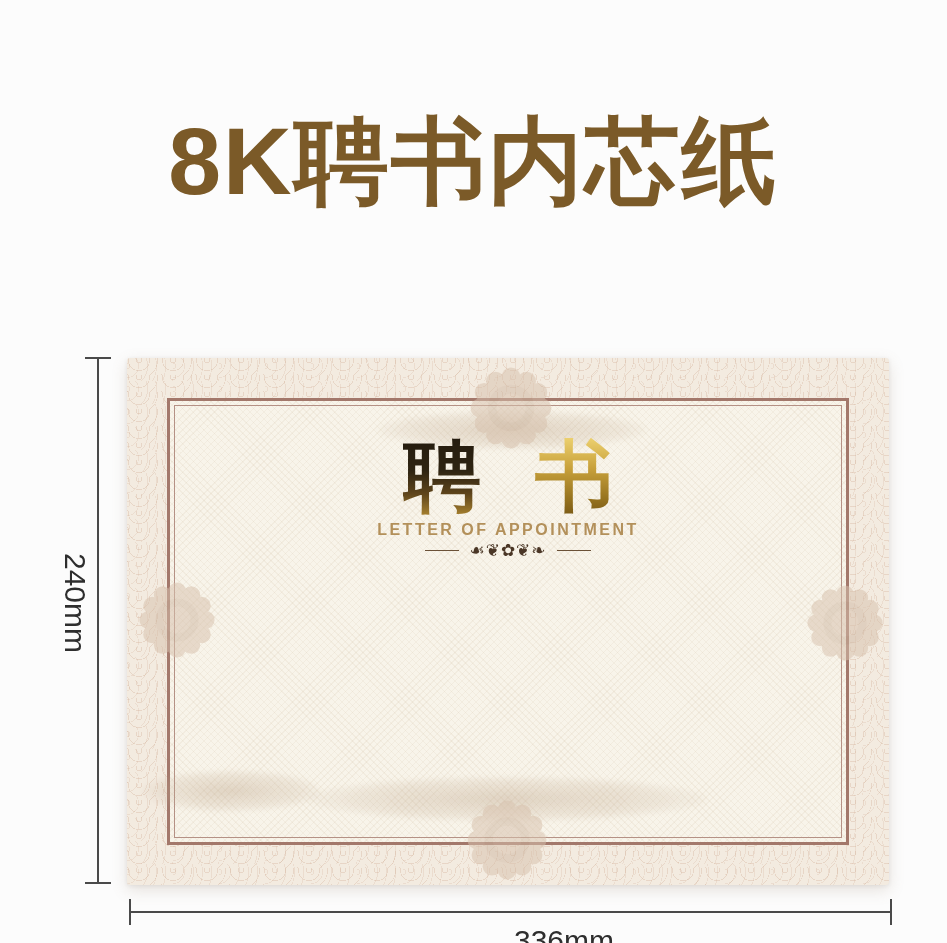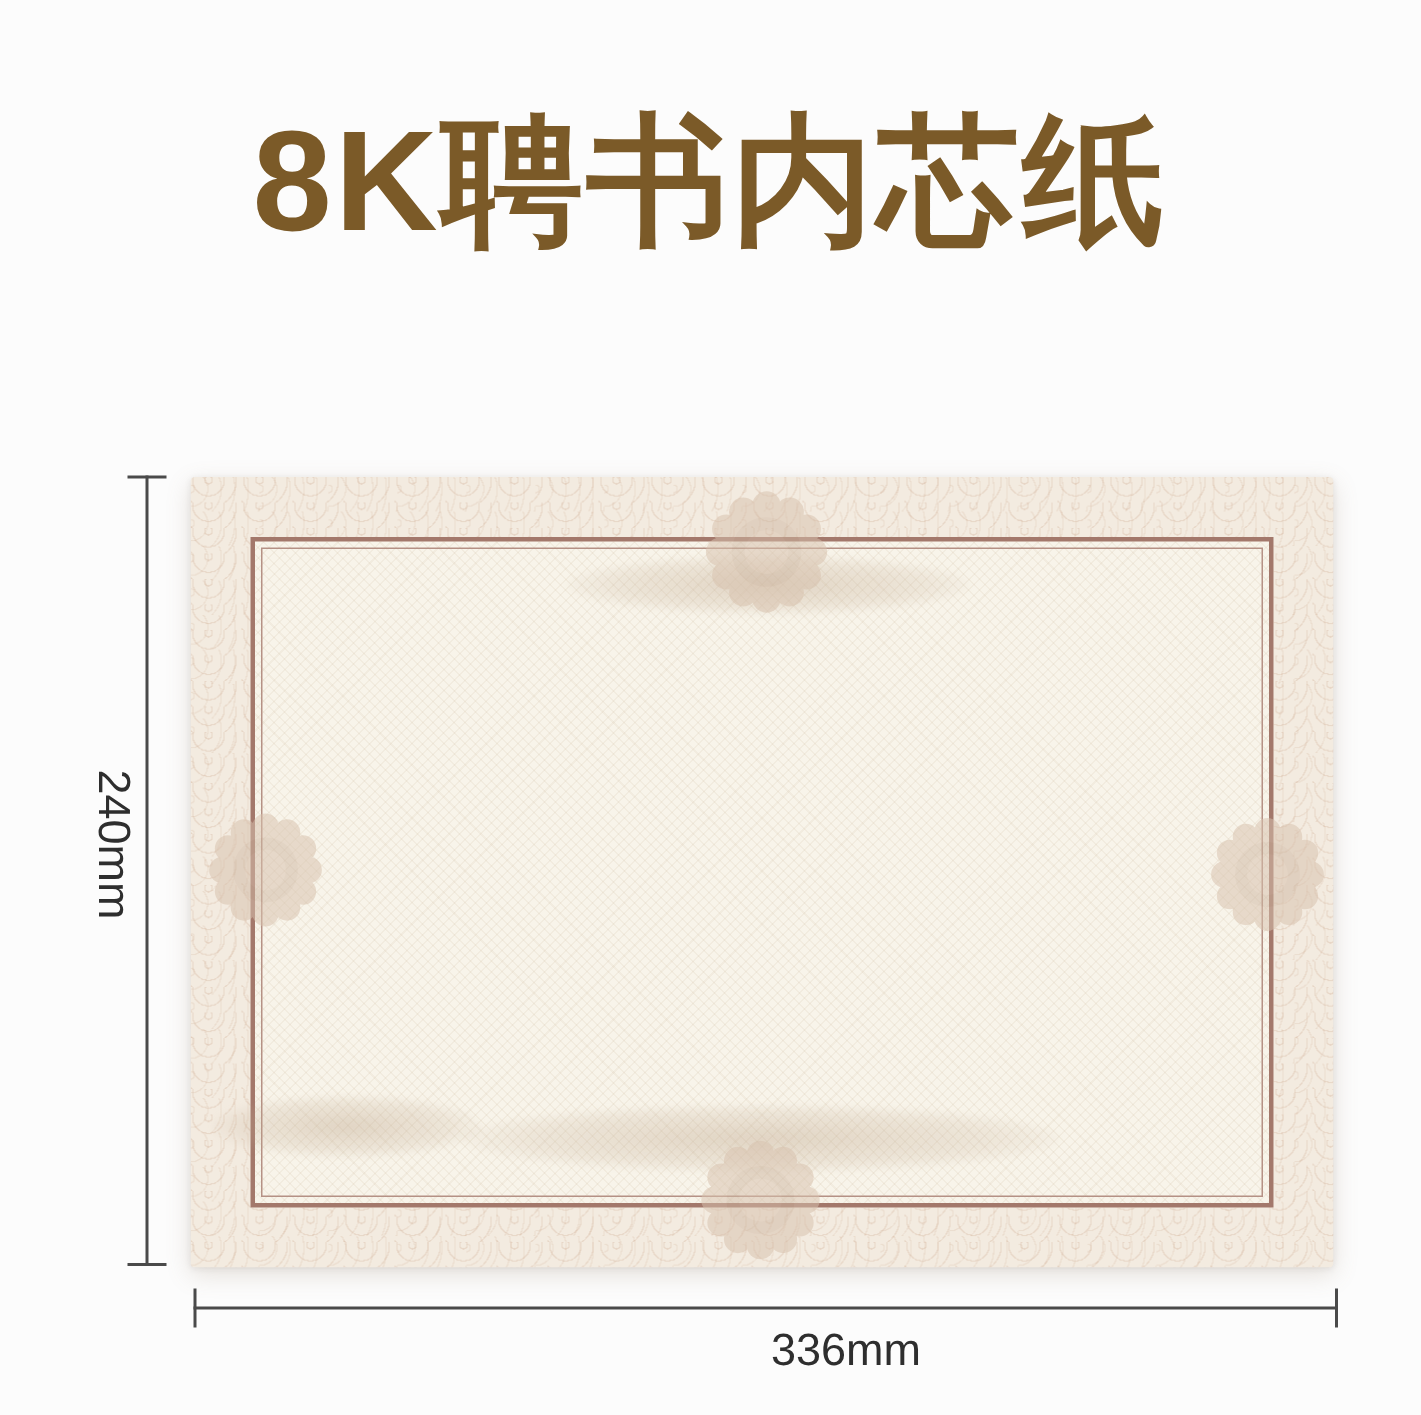--- a/index.html
+++ b/index.html
@@ -3,21 +3,21 @@
 <meta charset="utf-8">
 <style>
   * { margin: 0; padding: 0; box-sizing: border-box; }
   html, body { width: 947px; height: 943px; }
   body {
     position: relative;
     background: #fcfcfc;
     font-family: "Liberation Sans", sans-serif;
     overflow: hidden;
   }
-  .canvas { position: absolute; inset: 0; }
+  .canvas { position: absolute; inset: 0; margin-top: 40px; }
 
   
   .page-title {
     position: absolute;
     left: 0; right: 0; top: 70px;
     text-align: center;
     font-size: 95px;
     line-height: 1.08;
     font-weight: 700;
     letter-spacing: 2px;
@@ -219,20 +219,31 @@
     <svg class="rosette rosette-left" viewBox="0 0 100 100">
         <use href="#rosette-shape"></use>
       </svg>
     <svg class="rosette rosette-right" viewBox="0 0 100 100">
         <use href="#rosette-shape"></use>
       </svg>
     <svg class="rosette rosette-bottom" viewBox="0 0 100 100">
         <use href="#rosette-shape"></use>
       </svg>
 
+    <div class="cert-head">
+      <div class="cert-title">
+        <span class="char char-pin">聘</span><span class="char char-shu">书</span>
+      </div>
+      <div class="cert-sub">LETTER OF APPOINTMENT</div>
+      <div class="flourish">
+        <span class="fl-line"></span>
+        <span class="fl-orn">☙❦✿❦❧</span>
+        <span class="fl-line"></span>
+      </div>
+    </div>
   </div>
 
   <div class="dim-v"></div>
   <div class="dim-v-label">240mm</div>
 
   <div class="dim-h"></div>
   <div class="dim-h-label">336mm</div>
 
 </div>
 

